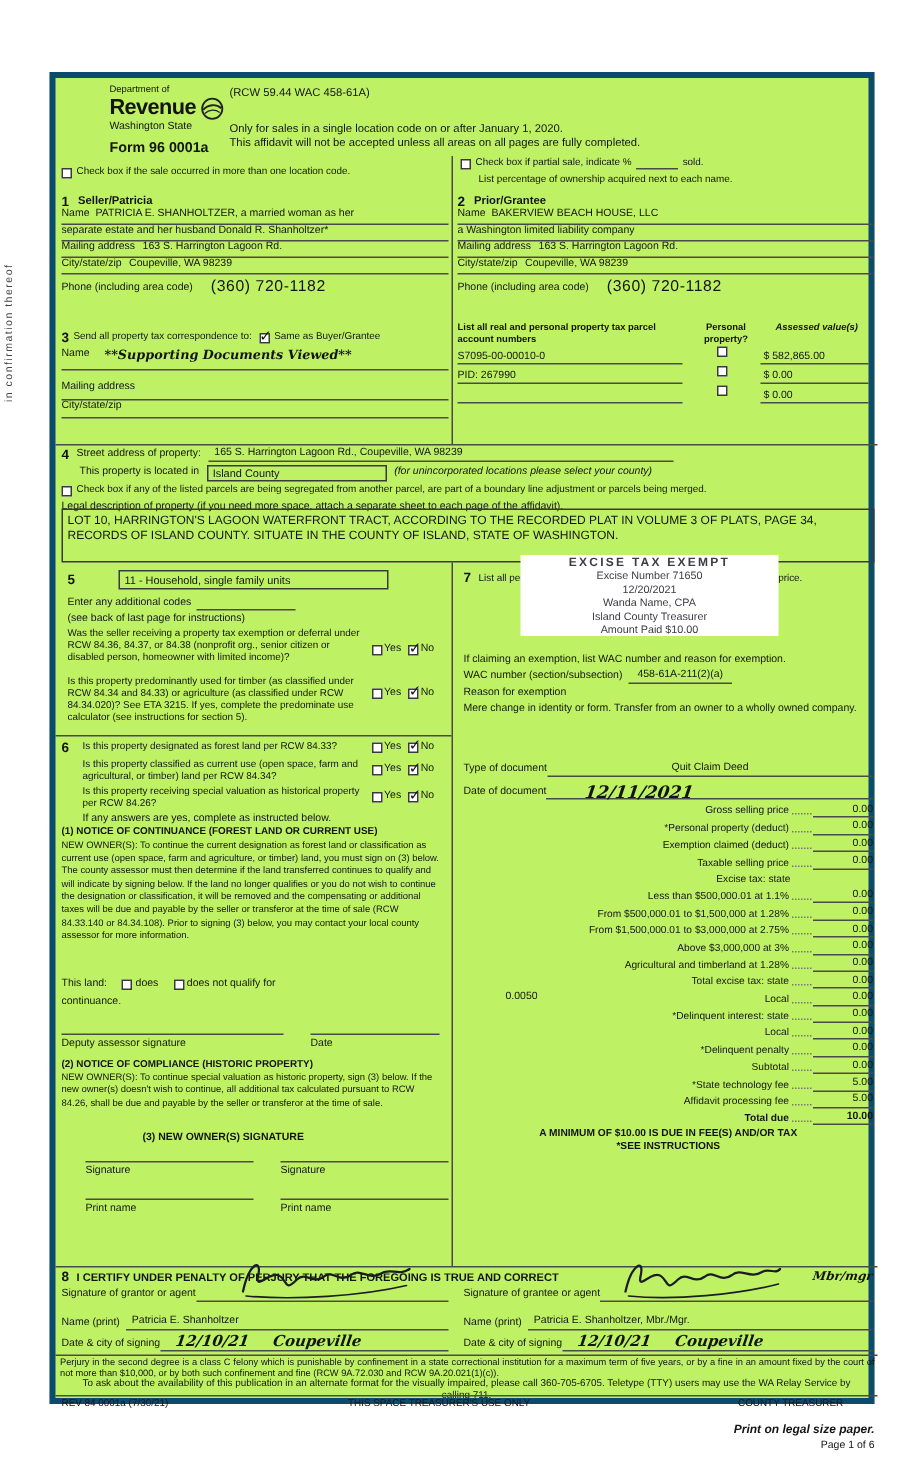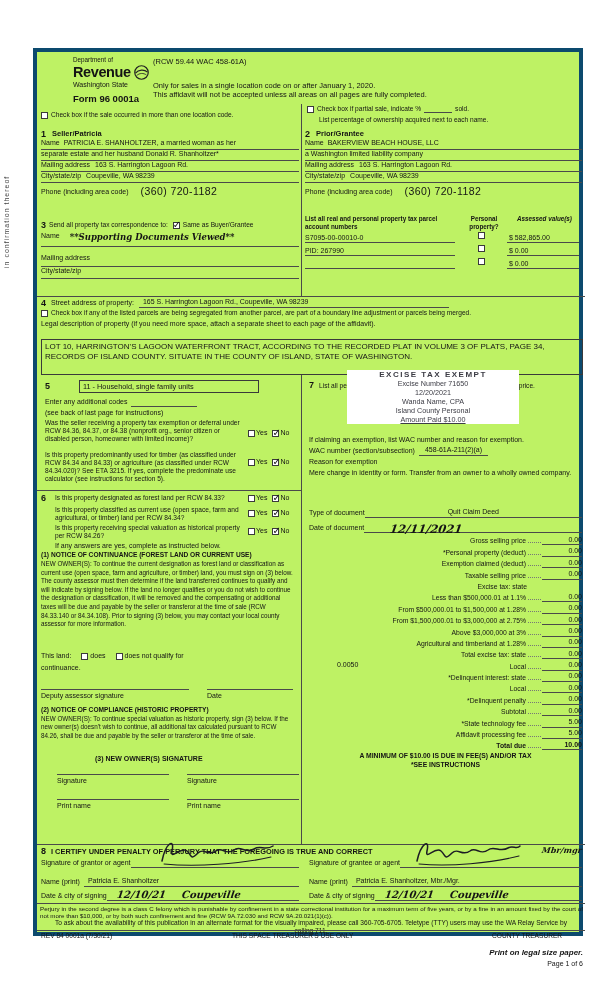--- a/index.html
+++ b/index.html
@@ -173,20 +173,25 @@
     </div>
 
     <div class="hline" style="left:0;top:244px;width:548px;"></div>
 
     <div class="abs" style="left:4px;top:245px;width:542px;">
       <div class="row" style="height:11px;align-items:flex-end;gap:5px;">
         <span class="num">4</span>
         <span class="f7">Street address of property:</span>
         <span class="f7 ul" style="width:310px;padding-left:4px;">165 S. Harrington Lagoon Rd., Coupeville, WA 98239</span>
       </div>
+      <div class="row ctr" style="height:13px;gap:5px;margin-top:1px;">
+        <span class="f7" style="margin-left:12px;">This property is located in</span>
+        <span style="width:120px;height:11px;border:1px solid #3a3a3a;font-size:7.3px;line-height:10px;padding-left:3px;display:inline-block;">Island County</span>
+        <span class="f7 i">(for unincorporated locations please select your county)</span>
+      </div>
       <div class="row ctr" style="height:10px;gap:3px;">
         <span class="cb" data-checked="false"></span>
         <span class="f65">Check box if any of the listed parcels are being segregated from another parcel, are part of a boundary line adjustment or parcels being merged.</span>
       </div>
       <div class="f7" style="margin-top:2px;">Legal description of property (if you need more space, attach a separate sheet to each page of the affidavit).</div>
     </div>
     <div class="abs" style="left:4px;top:287px;width:542px;height:36px;border:1px solid #3a3a3a;padding:2px 3px;font-size:8px;line-height:10px;">LOT 10, HARRINGTON'S LAGOON WATERFRONT TRACT, ACCORDING TO THE RECORDED PLAT IN VOLUME 3 OF PLATS, PAGE 34, RECORDS OF ISLAND COUNTY. SITUATE IN THE COUNTY OF ISLAND, STATE OF WASHINGTON.</div>
 
     <div class="vline" style="left:264px;top:323px;height:469px;"></div>
 
@@ -266,22 +271,22 @@
     <div class="abs f7" style="left:20px;top:750px;">Print name</div>
     <div class="abs f7" style="left:150px;top:750px;">Print name</div>
 
     <span class="abs num" style="left:272px;top:328px;z-index:1;">7</span>
     <div class="abs f65" style="left:282px;top:329px;width:260px;z-index:1;line-height:9px;">List all personal property (tangible and intangible) included in selling price.</div>
     <div class="abs stampTxt" style="left:310px;top:318px;width:172px;background:#fff;z-index:2;">
       <div style="font-size:8px;font-weight:bold;letter-spacing:1.5px;line-height:9px;">EXCISE TAX EXEMPT</div>
       <div style="font-size:7.2px;line-height:9px;">Excise Number 71650</div>
       <div style="font-size:7.2px;line-height:9px;">12/20/2021</div>
       <div style="font-size:7.2px;line-height:9px;">Wanda Name, CPA</div>
-      <div style="font-size:7.2px;line-height:9px;">Island County Personal</div>
-      <div style="font-size:7.2px;line-height:9px;text-decoration:underline;">Amount Paid $10.00</div>
+      <div style="font-size:7.2px;line-height:9px;">Island County Treasurer</div>
+      <div style="font-size:7.2px;line-height:9px;">Amount Paid $10.00</div>
     </div>
     <div class="abs f7" style="left:272px;top:384px;">If claiming an exemption, list WAC number and reason for exemption.</div>
     <div class="abs row" style="left:272px;top:394px;align-items:flex-end;">
       <span class="f7">WAC number (section/subsection)</span>
       <span class="f7 ul" style="margin-left:4px;padding:0 6px;">458-61A-211(2)(a)</span>
     </div>
     <div class="abs f7" style="left:272px;top:406px;">Reason for exemption</div>
     <div class="abs f7" style="left:272px;top:416px;width:268px;line-height:9.5px;">Mere change in identity or form. Transfer from an owner to a wholly owned company.</div>
     <div class="abs row" style="left:272px;top:455px;width:273px;align-items:flex-end;height:11px;">
       <span class="f7">Type of document</span>

